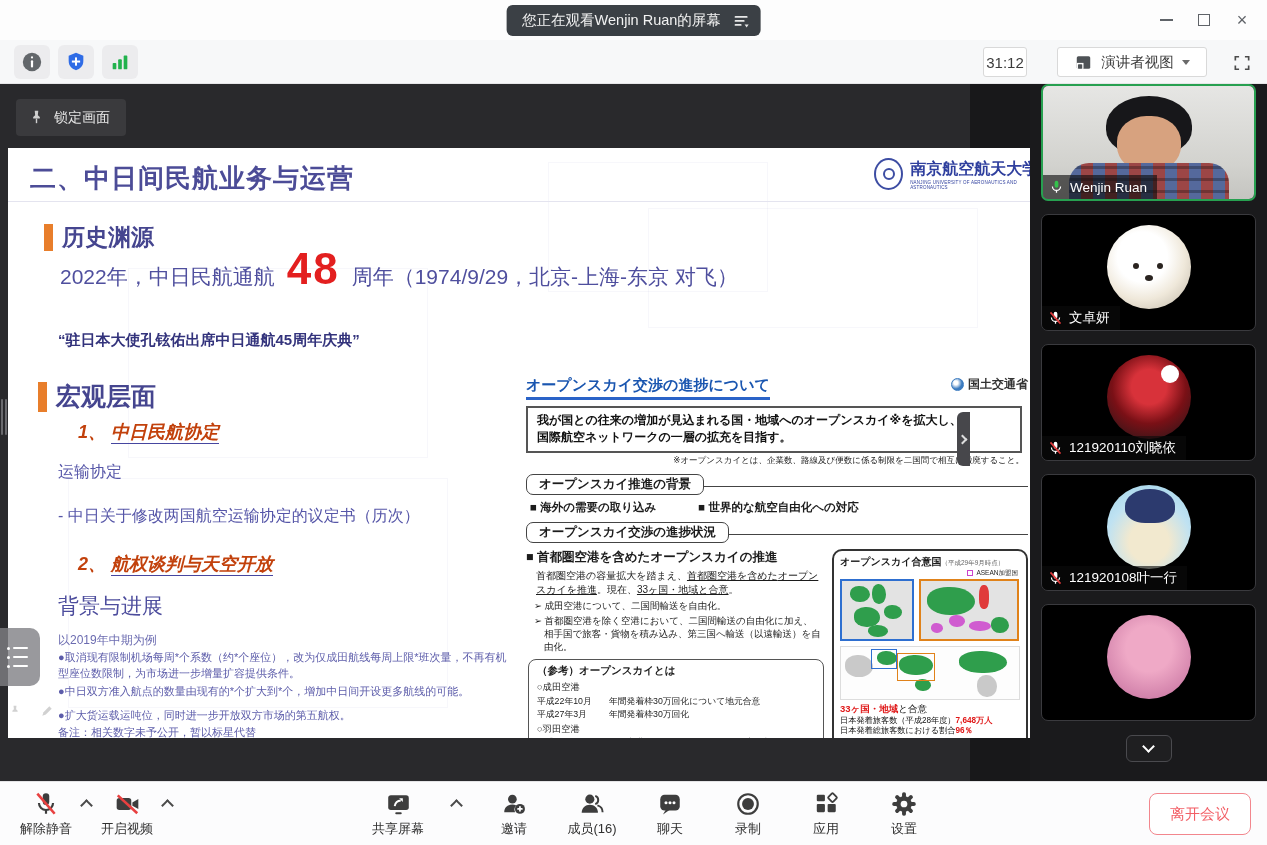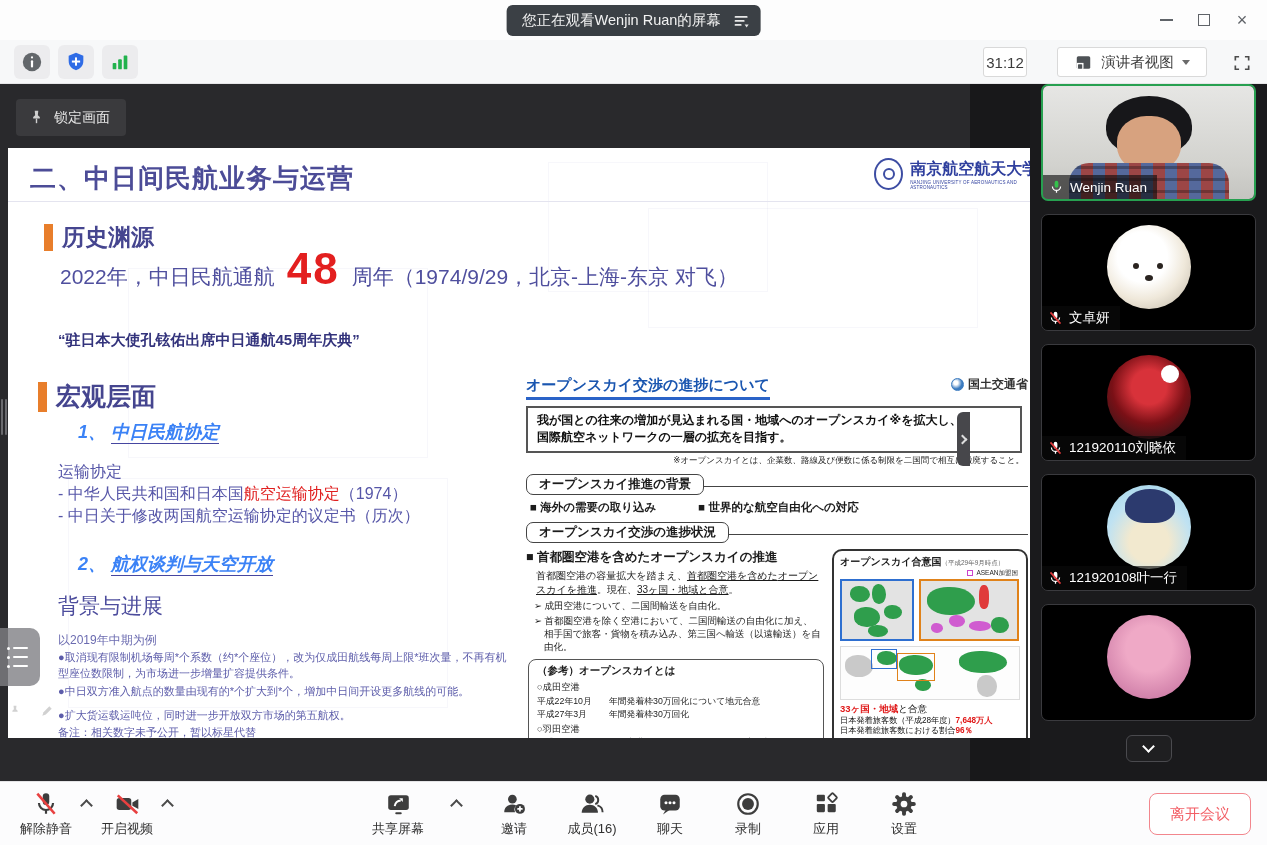--- a/index.html
+++ b/index.html
@@ -40,21 +40,21 @@
   .wm { position:absolute; border:1px solid #8a8acc; opacity:0.07; pointer-events:none; }
   .s-title { position:absolute; left:22px; top:13px; font-size:26px; font-weight:bold; color:#4c4c97; letter-spacing:1px; }
   .s-headline { position:absolute; left:0; top:53px; width:100%; border-top:1px solid #e4e4ef; }
   .s-sec { position:absolute; display:flex; align-items:center; gap:9px; }
   .s-bar { width:9px; background:#e87e2b; }
   .s-sec-txt { font-weight:bold; color:#45458f; }
   .s-line48 { position:absolute; left:52px; top:96px; display:flex; align-items:baseline; gap:12px; color:#4f4f9e; font-size:21px; }
   .s-48 { font-size:44px; font-weight:bold; color:#e31f1f; letter-spacing:2px; }
   .s-quote { position:absolute; left:50px; top:183px; font-size:15px; font-weight:bold; color:#33337c; }
   .s-url { position:absolute; left:50px; top:205px; font-size:15.5px; color:#4d4da8; }
-  .s-item { position:absolute; left:70px; font-style:italic; font-weight:bold; font-size:18px; color:#3b82f6; }
+  .s-item { position:absolute; left:70px; font-style:italic; font-weight:bold; font-size:18px; color:#c2410c; }
   .s-item .ul { border-bottom:1.6px solid #4646a0; padding-bottom:1px; }
   .s-body { position:absolute; left:50px; color:#5656a8; font-size:16px; }
   .s-red { color:#e02020; }
   .s-prog-h { position:absolute; left:50px; top:444px; font-size:21px; color:#4d4d9d; }
   .s-sub { position:absolute; left:50px; top:484px; font-size:12px; color:#6b6bb0; }
   .s-bullet { position:absolute; left:50px; width:455px; font-size:11px; line-height:1.45; color:#5c5caa; }
   .s-note { position:absolute; left:50px; top:577px; font-size:11px; color:#5c5caa; }
   .nuaa { position:absolute; left:866px; top:10px; display:flex; align-items:center; gap:7px; }
   .nuaa-ring { width:32px; height:32px; border:2.5px solid #3d4da3; border-radius:50%; display:flex; align-items:center; justify-content:center; }
   .nuaa-dot { width:12px; height:12px; border:2px solid #3d4da3; border-radius:50%; }
@@ -268,23 +268,20 @@
 
         <div class="s-sec" style="left:30px; top:232px;">
           <span class="s-bar" style="height:30px;"></span>
           <span class="s-sec-txt" style="font-size:25px;">宏观层面</span>
         </div>
         <div class="s-item" style="top:272px;">
           <span>1、</span>
           <span class="ul">中日民航协定</span>
         </div>
         <div class="s-body" style="top:314px;">运输协定</div>
-        <div class="s-body" style="top:336px;">
-          <span>- 中华人民共和国和日本国</span><span class="s-red">航空运输协定</span><span>（1974）</span>
-        </div>
         <div class="s-body" style="top:358px;">- 中日关于修改两国航空运输协定的议定书（历次）</div>
         <div class="s-item" style="top:404px;">
           <span>2、</span>
           <span class="ul">航权谈判与天空开放</span>
         </div>
 
         <div class="s-prog-h">背景与进展</div>
         <div class="s-sub">以2019年中期为例</div>
         <div class="s-bullet" style="top:502px;">●取消现有限制机场每周*个系数（约*个座位），改为仅成田航线每周上限*班次量，不再有机型座位数限制，为市场进一步增量扩容提供条件。</div>
         <div class="s-bullet" style="top:536px;">●中日双方准入航点的数量由现有的*个扩大到*个，增加中日间开设更多航线的可能。</div>

